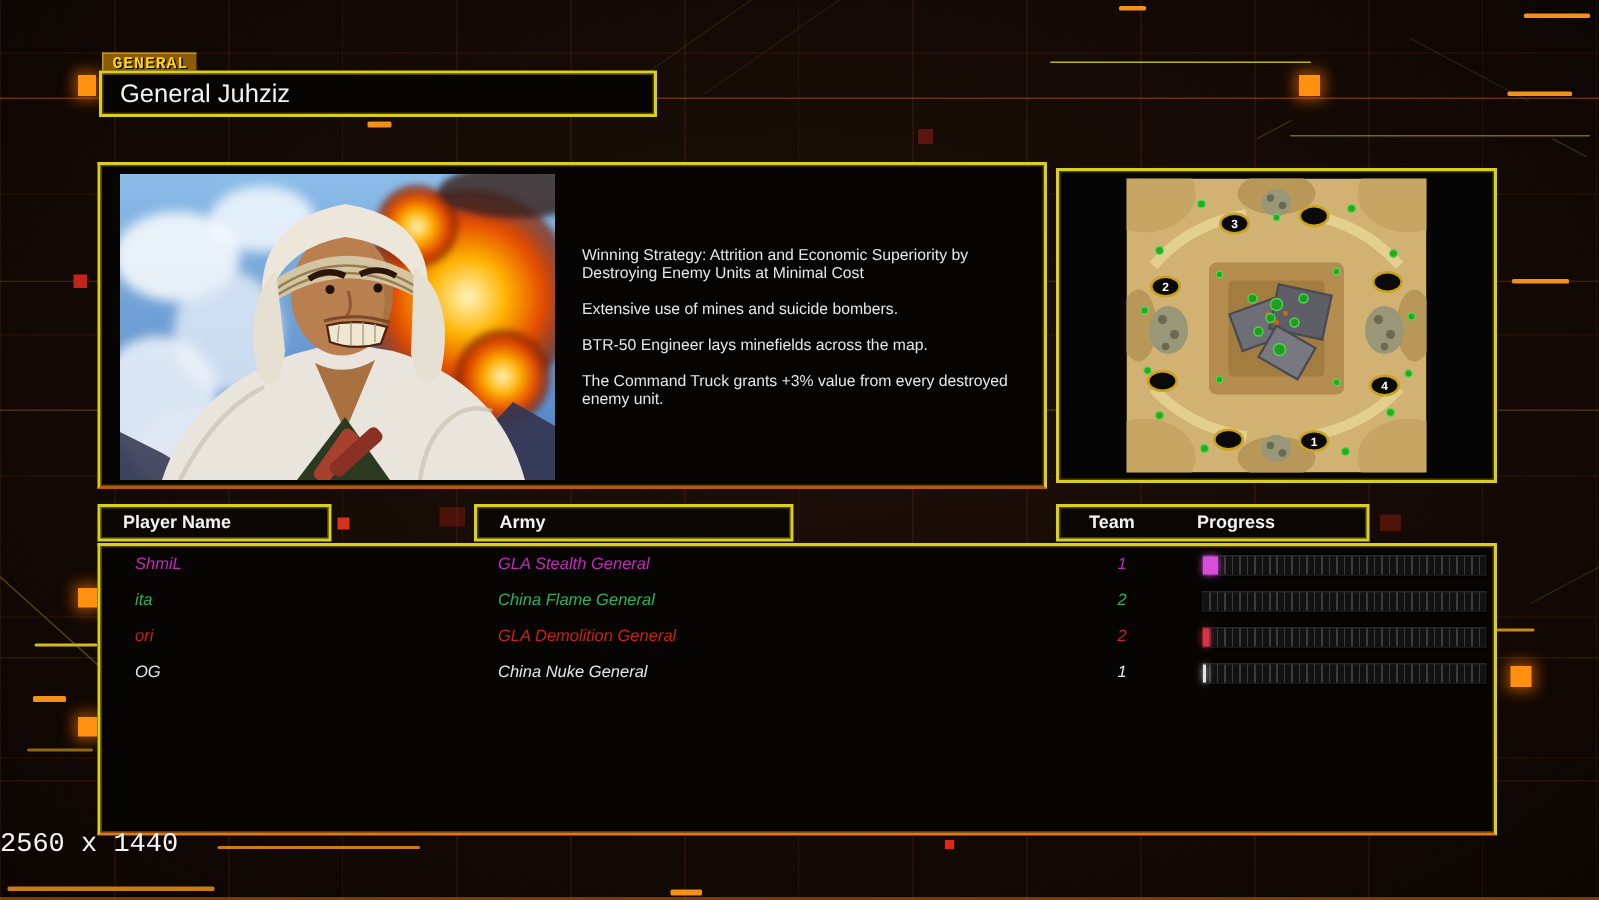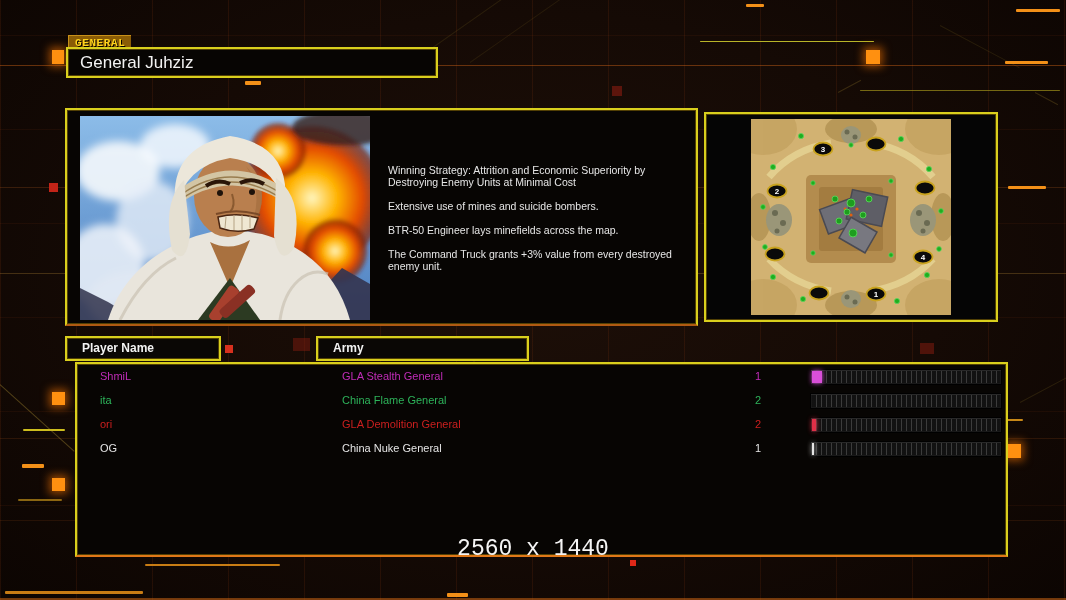--- a/index.html
+++ b/index.html
@@ -32,31 +32,31 @@
   #portrait{position:absolute;left:13px;top:6px;width:290px;height:204px;background:#111;}
   #strategy{position:absolute;left:321px;top:54px;width:308px;color:#e6e6e6;font-size:10.5px;line-height:12px;}
   #strategy p{margin:0 0 12px 0;}
   #minimap-panel{left:704px;top:112px;width:290px;height:206px;background:#050505;}
   #minimap-panel svg{position:absolute;left:45px;top:5px;}
   #hdr-player{left:65px;top:336px;width:152px;height:21px;}
   #hdr-army{left:316px;top:336px;width:209px;height:21px;}
   #hdr-teamprog{left:704px;top:336px;width:205px;height:21px;}
   .hdrbox .lab{position:absolute;top:3px;left:15px;}
   .lab2{position:absolute;top:3px;left:92px;}
-  #table-box{left:75px;top:362px;width:929px;height:191px;border-bottom-color:#e07818;}
+  #table-box{left:65px;top:362px;width:929px;height:191px;border-bottom-color:#e07818;font-style:italic;}
   .prow{position:absolute;left:0;width:100%;height:22px;font-size:11px;line-height:20px;}
   .pname{position:absolute;left:23px;}
   .parmy{position:absolute;left:265px;}
   .pteam{position:absolute;left:670px;width:22px;text-align:center;}
   .pbar{position:absolute;left:733px;top:3px;width:190px;height:14px;background:#0d0d0d;
         border:1px solid #000;
         background-image:repeating-linear-gradient(90deg, rgba(130,130,130,.40) 0 1px, rgba(32,32,32,.25) 1px 5px);
         box-shadow:inset 0 1px 0 rgba(255,255,255,.07), inset 0 0 0 1px #191919;}
   .pfill{position:absolute;left:1px;top:1px;bottom:1px;}
-  #res-label{left:0;right:0;top:536px;text-align:center;color:#f5f5f5;font-size:23px;}
+  #res-label{left:0;right:0;top:553px;color:#f5f5f5;font-size:18px;}
 </style>
 </head>
 <body>
 
 <div id="screen">
 
   <div class="hline" style="left:0;top:65px;width:1066px;background:rgba(230,110,25,.40);"></div>
   <div class="hline" style="left:0;top:187px;width:1066px;background:rgba(180,90,30,.25);"></div>
   <div class="hline" style="left:0;top:273px;width:1066px;background:rgba(200,150,60,.28);"></div>
   <div class="hline" style="left:0;top:438px;width:1066px;background:rgba(180,90,30,.18);"></div>
@@ -265,20 +265,24 @@
         </g>
     </svg>
   </div>
 
   <div id="hdr-player" class="hdrbox">
     <span class="lab">Player Name</span>
   </div>
   <div id="hdr-army" class="hdrbox">
     <span class="lab">Army</span>
   </div>
+  <div id="hdr-teamprog" class="hdrbox">
+    <span class="lab" style="left:20px;">Team</span>
+    <span class="lab2">Progress</span>
+  </div>
 
   <div id="table-box" class="ybox">
     <div style="position:absolute;inset:0;">
     <div class="prow" style="top: 2px;">
       <span class="pname" style="color: rgb(192, 44, 184);">ShmiL</span>
       <span class="parmy" style="color: rgb(192, 44, 184);">GLA Stealth General</span>
       <span class="pteam" style="color: rgb(192, 44, 184);">1</span>
       <div class="pbar">
         <div class="pfill" style="width: 10px; background: rgb(217, 79, 217); box-shadow: rgb(217, 79, 217) 0px 0px 5px;"></div>
       </div>

